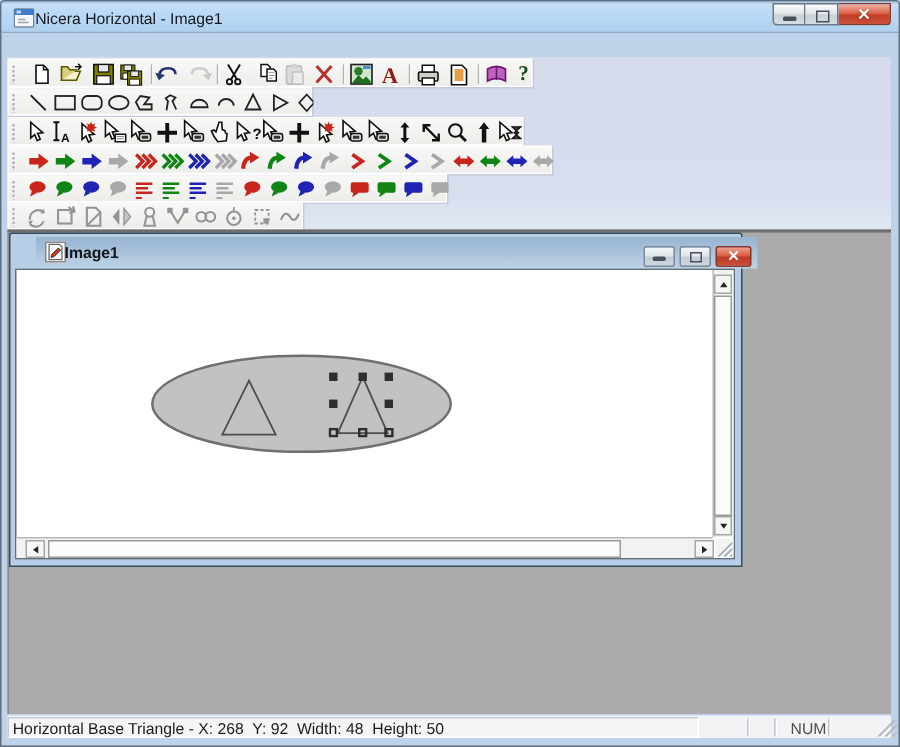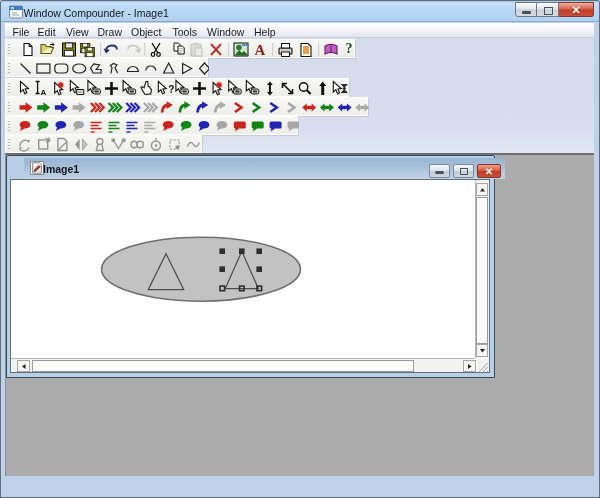--- a/index.html
+++ b/index.html
@@ -69,42 +69,32 @@
 </style></head>
 <body>
 <div id="win">
   <div id="title">
     <svg id="appicon" viewBox="0 0 14 14">
         <rect x="0.5" y="1" width="13" height="12" rx="1" fill="#f4f6f8" stroke="#7a8a9a"></rect>
         <rect x="0.5" y="1" width="13" height="4" fill="#3f7ec2"></rect>
         <rect x="2" y="2" width="3" height="2" fill="#bcd8f0"></rect>
         <path d="M3,8 h5 M3,10 h7" stroke="#9aa8b4" stroke-width="1"></path>
       </svg>
-    <div class="txt">Window Compounder - Image1</div>
+    <div class="txt">Nicera Horizontal - Image1</div>
     <div id="caps">
       <div class="cap mn">
           <div class="dash"></div>
         </div>
       <div class="cap mx">
           <div class="box"></div>
         </div>
       <div class="cap cl">
           <div class="x">✕</div>
         </div>
     </div>
-  </div>
-  <div id="menubar">
-    <span style="left:7.5px">File</span>
-      <span style="left:32.5px">Edit</span>
-    <span style="left:61px">View</span>
-      <span style="left:92.5px">Draw</span>
-    <span style="left:126px">Object</span>
-      <span style="left:167.5px">Tools</span>
-    <span style="left:202px">Window</span>
-      <span style="left:249px">Help</span>
   </div>
   <div id="dock">
       <div class="tbar" style="top:1px;width:350px">
         <div class="grip"></div>
         <svg width="350" height="19" viewBox="0 0 350 19" style="position:absolute;left:0;top:0">
           <path d="M95,3 v13" stroke="#b4b4b4" stroke-width="1"></path>
           <path d="M96,3 v13" stroke="#fafafa" stroke-width="1"></path>
           <path d="M139,3 v13" stroke="#b4b4b4" stroke-width="1"></path>
           <path d="M140,3 v13" stroke="#fafafa" stroke-width="1"></path>
           <path d="M223,3 v13" stroke="#b4b4b4" stroke-width="1"></path>
@@ -391,12 +381,22 @@
             <path d="M0,0 v5 l3.5,-2.5 z" fill="#222"></path>
           </svg>
       </div>
       <div id="grip2">
         <svg width="12" height="12">
             <path d="M11,2 L2,11 M11,6 L6,11 M11,10 L10,11" stroke="#9aa0a6" stroke-width="1" fill="none"></path>
           </svg>
       </div>
     </div>
   </div>
+  <div id="status">
+    <div id="spane">
+        <span>Horizontal Base Triangle - X: 268  Y: 92  Width: 48  Height: 50</span>
+      </div>
+    <div class="ssep" style="left:493px"></div>
+    <div class="ssep" style="left:511px"></div>
+    <div id="num">NUM</div>
+    <div class="ssep" style="left:547px"></div>
+    <div id="sgrip"></div>
+  </div>
 </div>
 </body></html>

